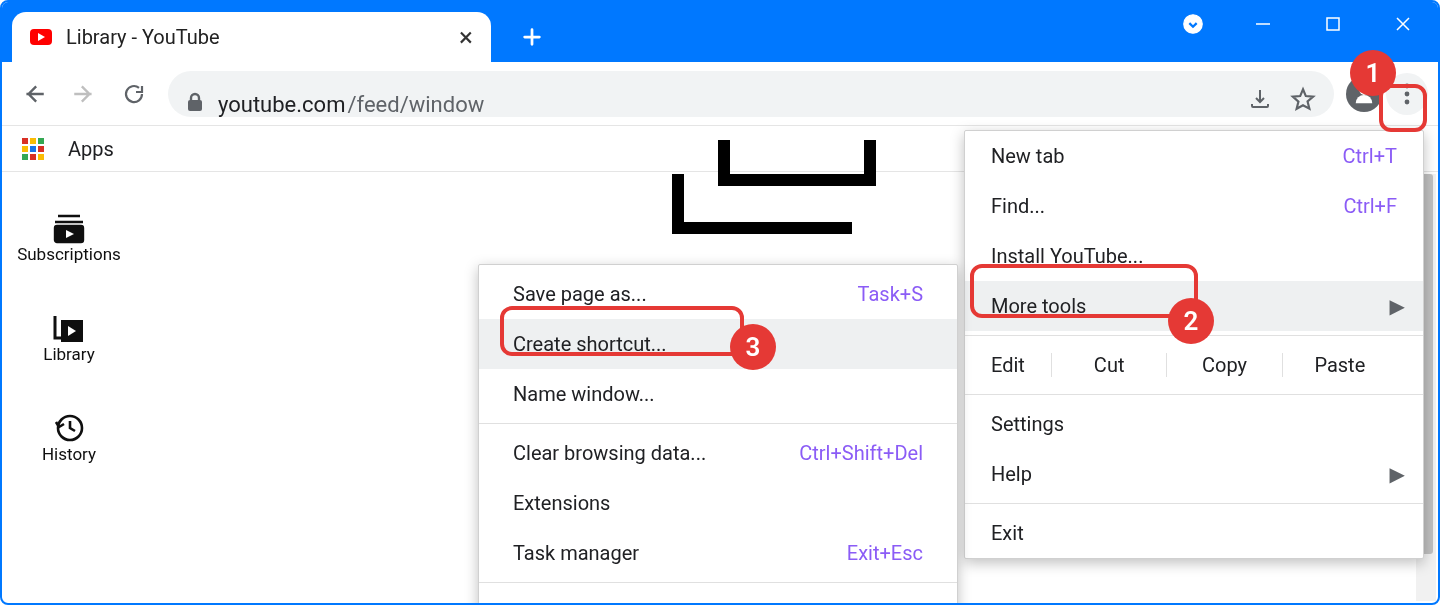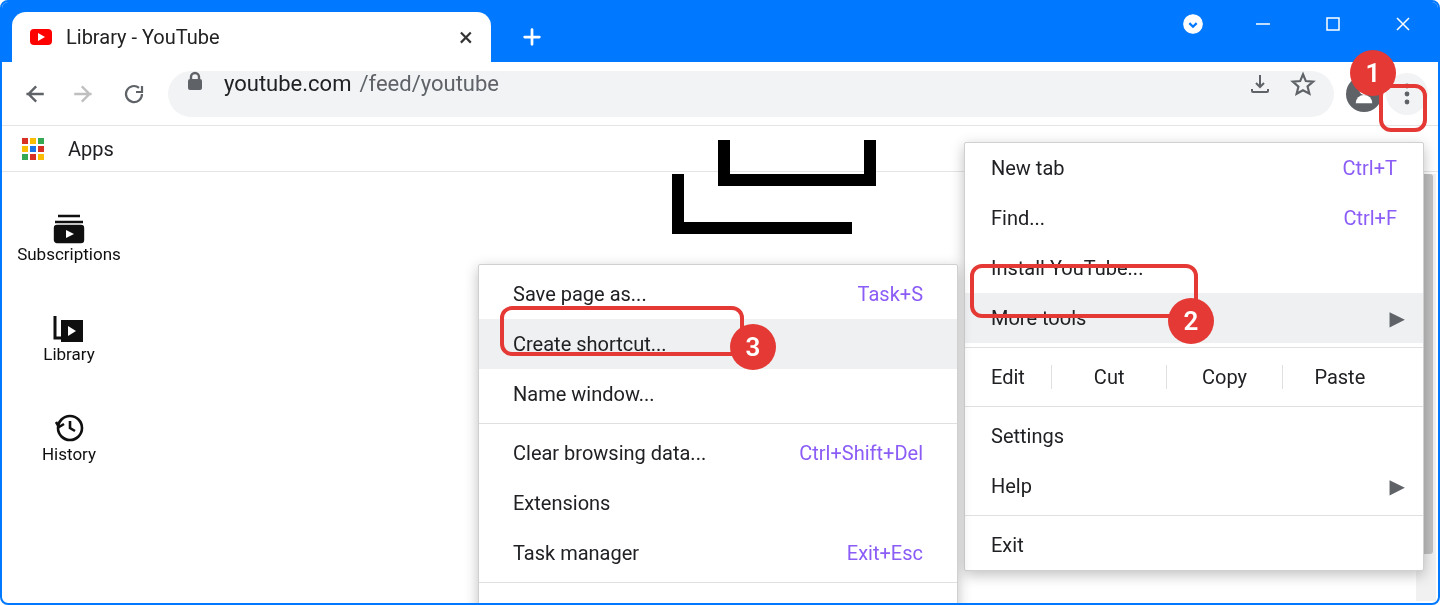--- a/index.html
+++ b/index.html
@@ -53,23 +53,23 @@
     padding: 0 10px;
     border-bottom:1px solid #e5e5e5;
     gap: 6px;
   }
   .tb-btn { width:44px;height:44px;display:flex;align-items:center;justify-content:center;border-radius:50%; cursor:pointer; color:#5f6368;}
   .tb-btn.disabled { color:#bfbfbf; cursor:default;}
   .tb-btn svg { stroke:currentColor; stroke-width:2.2; fill:none; }
 
   .omnibox {
     flex:1; height:46px; background:#f1f3f4; border-radius:23px;
-    display:flex; align-items:flex-start; padding:0 18px;
+    display:flex; align-items:flex-end; padding:0 18px;
     font-size:22px; color:#202124; margin: 0 6px;
-    gap:20px;
+    gap:14px;
   }
   .omnibox .lock { color:#5f6368; }
   .omnibox .muted { color:#5f6368;}
   .omnibox-right{ margin-left:auto; display:flex;gap:18px; align-items:center;}
   .omnibox-right span {color:#5f6368;cursor:pointer;}
 
   .tb-right{display:flex;align-items:center;gap:4px;}
   .avatar{width:36px;height:36px;border-radius:50%;background:#5f6368;display:flex;align-items:center;justify-content:center;}
   .avatar svg{fill:#fff;}
   .dots{width:42px;height:42px;border-radius:50%;background:#f1f3f4;display:flex;align-items:center;justify-content:center;cursor:pointer;}
@@ -90,21 +90,21 @@
 
   .sidebar{width:130px;display:flex;flex-direction:column;align-items:center;padding-top:40px;gap:48px;}
   .sb-item{display:flex;flex-direction:column;align-items:center;gap:0;font-size:17px;color:#0f0f0f;cursor:pointer;}
 
   .library-icon{position:absolute;left:670px;top:172px;}
   .library-icon .outer{width:180px;height:60px;border-left:12px solid #000; border-bottom:12px solid #000; position:relative;}
   .library-icon .inner{width:158px;height:46px;border:12px solid #000; border-top:none; position:absolute; left:34px; top:-34px;}
 
   
   .main-menu{
-    position:absolute; right:14px; top:140px; width:460px;
+    position:absolute; right:14px; top:128px; width:460px;
     background:#fff; border:1px solid #d0d0d0; border-radius:2px;
     box-shadow:0 4px 14px rgba(0,0,0,0.25);
     font-size:20px; color:#202124; z-index:10;
   }
   .menu-item{height:50px;display:flex;align-items:center;padding:0 26px;cursor:pointer;position:relative;}
   .menu-item.hover{background:#eef0f1;}
   .menu-item .sc{margin-left:auto;color:#8b5cf6;}
   .menu-item .arrow{position:absolute;right:18px;color:#5f6368;}
   .menu-sep{height:1px;background:#e0e0e0;margin:4px 0;}
   .edit-row{height:50px;display:flex;align-items:center;padding:0 26px;}
@@ -187,21 +187,21 @@
         </svg>
     </div>
     <div class="omnibox">
       <span class="lock">
         <svg width="18" height="20" viewBox="0 0 18 20">
             <rect x="2" y="8" width="14" height="11" rx="2" fill="#5f6368"></rect>
             <path d="M5 8V6a4 4 0 0 1 8 0v2" stroke="#5f6368" stroke-width="2.4" fill="none"></path>
           </svg>
       </span>
       <span>youtube.com</span>
-        <span class="muted" style="margin-left:-12px;">/feed/youtube</span>
+        <span class="muted" style="margin-left:-12px;">/feed/window</span>
       <div class="omnibox-right">
         <span>
           <svg width="24" height="24" viewBox="0 0 24 24" stroke="#5f6368" stroke-width="2" fill="none">
               <path d="M4 17v2a1 1 0 0 0 1 1h14a1 1 0 0 0 1-1v-2M12 3v12M8 11l4 4 4-4"></path>
             </svg>
         </span>
         <span>
           <svg width="26" height="26" viewBox="0 0 24 24" stroke="#5f6368" stroke-width="2" fill="none">
               <path d="M12 3l2.6 6.3 6.8.5-5.2 4.5 1.7 6.6L12 17.8 6.1 21l1.7-6.6L2.6 9.8l6.8-.5z"></path>
             </svg>

